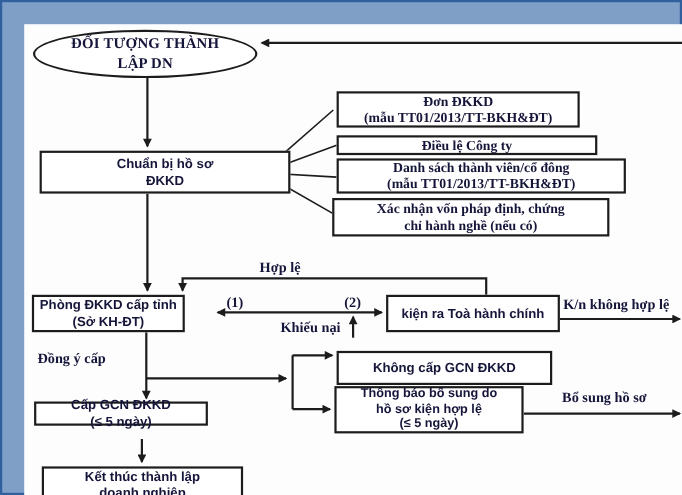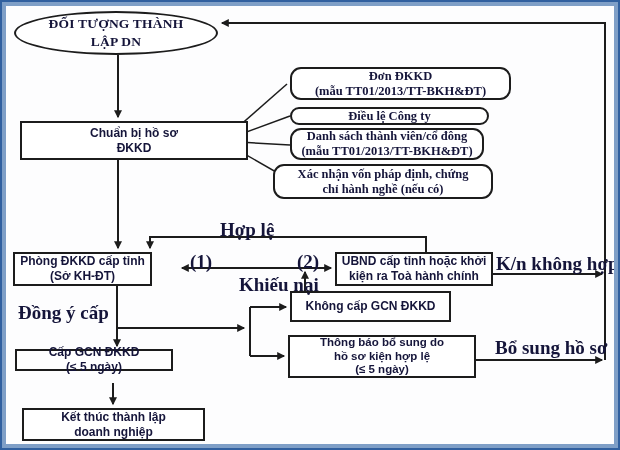--- a/index.html
+++ b/index.html
@@ -2,21 +2,21 @@
 <html style="--line: #1c1c1c; --text: #15153a; --frame-outer: #31609f; --frame-inner: #7f9fc7; --background: #fdfdfe;"><head>
 <meta charset="utf-8">
 <style>
   html,body { margin:0; padding:0; background:#fff; }
   .canvas {
     position:relative;
     width:620px; height:450px;
     box-sizing:border-box;
     border:2px solid var(--frame-outer,#31609f);
     background:var(--frame-inner,#7f9fc7);
-    padding:4px;
+    padding:20px;
   }
   .inner {
     position:relative;
     width:608px; height:438px;
     background:var(--background,#fdfdfe);
     overflow:hidden;
   }
   .connectors { position:absolute; left:0; top:0; width:608px; height:438px; }
   .connectors line, .connectors polyline {
     stroke:var(--line,#1c1c1c); stroke-width:2; fill:none;
@@ -26,31 +26,31 @@
   .node {
     position:absolute; box-sizing:border-box;
     border:2px solid var(--line,#1c1c1c);
     background:#fff;
     display:flex; flex-direction:column; align-items:center; justify-content:center;
     text-align:center;
     color:var(--text,#15153a);
     font-weight:bold;
   }
   .sans { font-family:"Liberation Sans", sans-serif; font-size:12px; line-height:1.22; }
-  .serif { font-family:"Liberation Serif", serif; font-size:12.5px; line-height:1.2;border-radius:11px; }
+  .serif { font-family:"Liberation Serif", serif; font-size:12.5px; line-height:1.2; }
   .ellipse {
     border-radius:50%;
     font-family:"Liberation Serif", serif;
     font-size:13.5px; line-height:1.3; letter-spacing:.2px;
   }
   .small3 { font-size:11.5px; line-height:1.18; }
   .elabel {
     position:absolute;
     font-family:"Liberation Serif", serif;
-    font-weight:bold; font-size:19px;
+    font-weight:bold; font-size:13px;
     color:var(--text,#15153a);
     white-space:nowrap;
   }
 </style>
 </head>
 <body>
 
 <div class="canvas">
   <div class="inner">
 
@@ -100,49 +100,48 @@
     <div class="node sans" style="left:14px;top:115px;width:228px;height:39px">
       <span>Chuẩn bị hồ sơ</span>
       <span>ĐKKD</span>
     </div>
 
     <div class="node serif" style="left:284px;top:61px;width:221px;height:33px">
       <span>Đơn ĐKKD</span>
       <span>(mẫu TT01/2013/TT-BKH&amp;ĐT)</span>
     </div>
 
-    <div class="node serif" style="left:284px;top:101px;width:199px;height:18px">
+    <div class="node serif" style="left:284px;top:101px;width:237px;height:18px">
       <span>Điều lệ Công ty</span>
     </div>
 
-    <div class="node serif" style="left:284px;top:122px;width:194px;height:32px">
+    <div class="node serif" style="left:284px;top:122px;width:263px;height:32px">
       <span>Danh sách thành viên/cổ đông</span>
       <span>(mẫu TT01/2013/TT-BKH&amp;ĐT)</span>
     </div>
 
-    <div class="node serif" style="left:267px;top:158px;width:220px;height:35px">
+    <div class="node serif" style="left:280px;top:158px;width:252px;height:35px">
       <span>Xác nhận vốn pháp định, chứng</span>
       <span>chỉ hành nghề (nếu có)</span>
     </div>
 
     <div class="node sans" style="left:7px;top:246px;width:139px;height:34px">
       <span>Phòng ĐKKD cấp tỉnh</span>
       <span>(Sở KH-ĐT)</span>
     </div>
 
     <div class="node sans" style="left:329px;top:246px;width:158px;height:34px">
-      <span>UBND cấp tỉnh hoặc khởi</span>
       <span>kiện ra Toà hành chính</span>
     </div>
 
-    <div class="node sans" style="left:284px;top:285px;width:161px;height:31px">
+    <div class="node sans" style="left:284px;top:297px;width:196px;height:31px">
       <span>Không cấp GCN ĐKKD</span>
     </div>
 
-    <div class="node sans small3" style="left:282px;top:329px;width:188px;height:43px">
+    <div class="node sans small3" style="left:282px;top:329px;width:172px;height:43px">
       <span>Thông báo bổ sung do</span>
       <span>hồ sơ kiện hợp lệ</span>
       <span>(≤ 5 ngày)</span>
     </div>
 
     <div class="node sans" style="left:9px;top:343px;width:158px;height:22px">
       <span>Cấp GCN ĐKKD</span>
       <span>(≤ 5 ngày)</span>
     </div>
 

